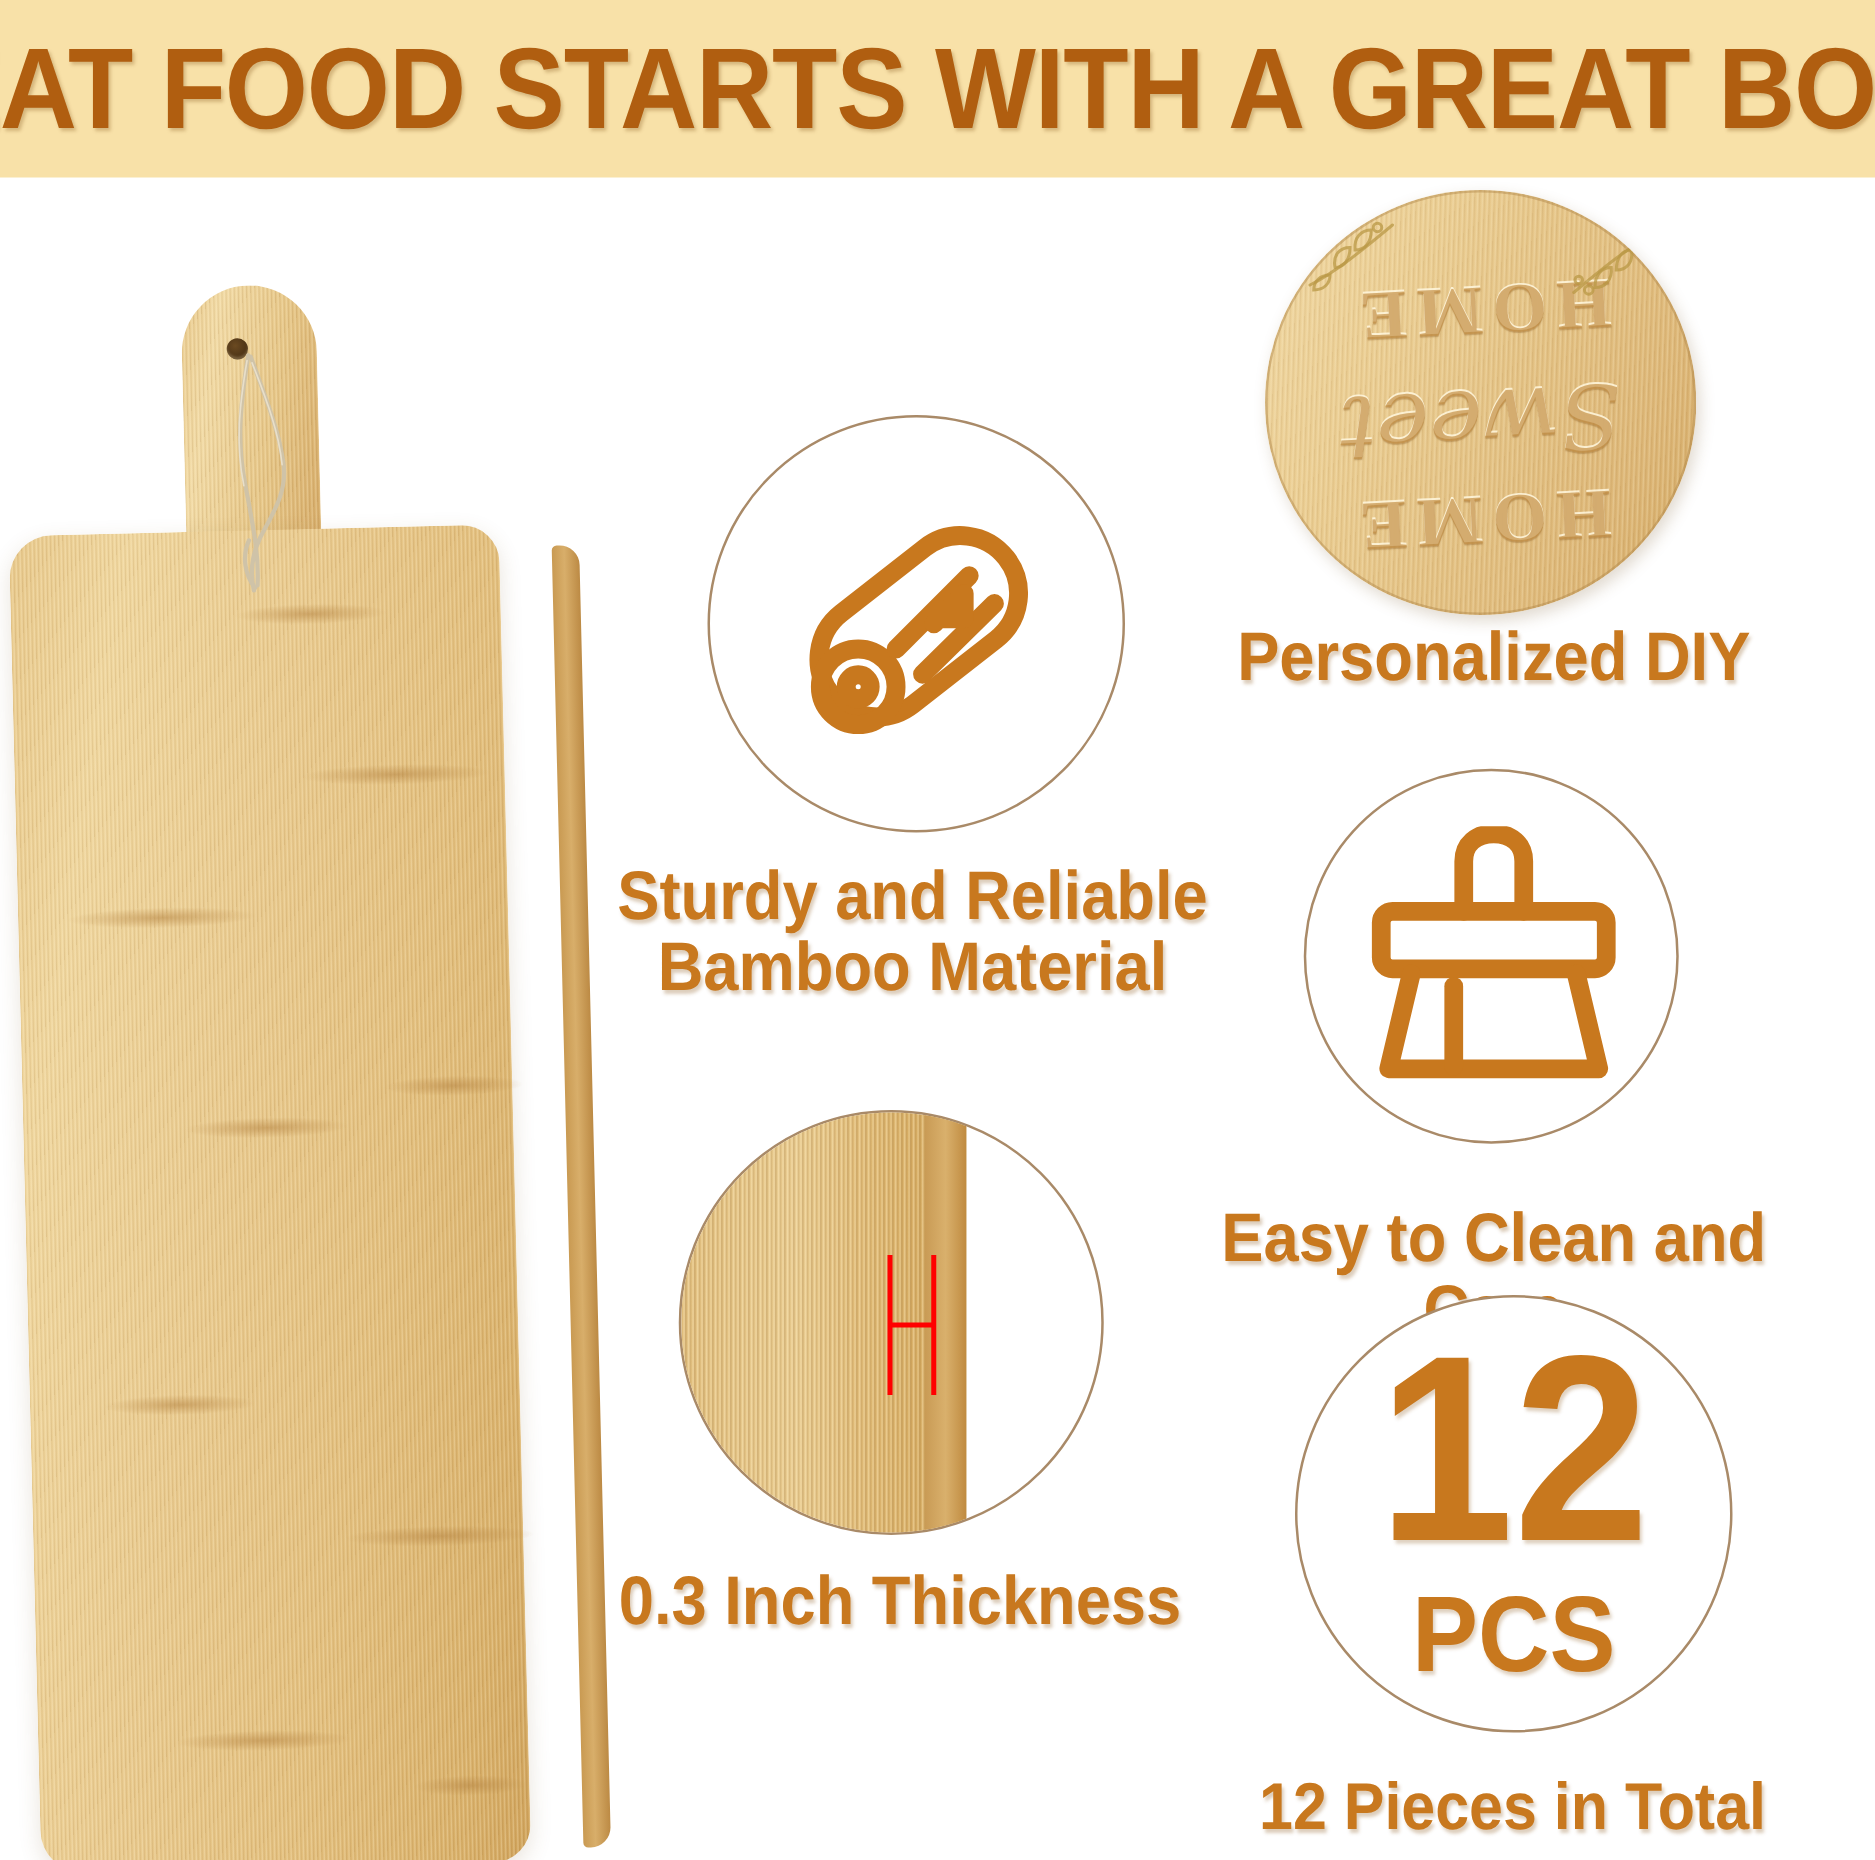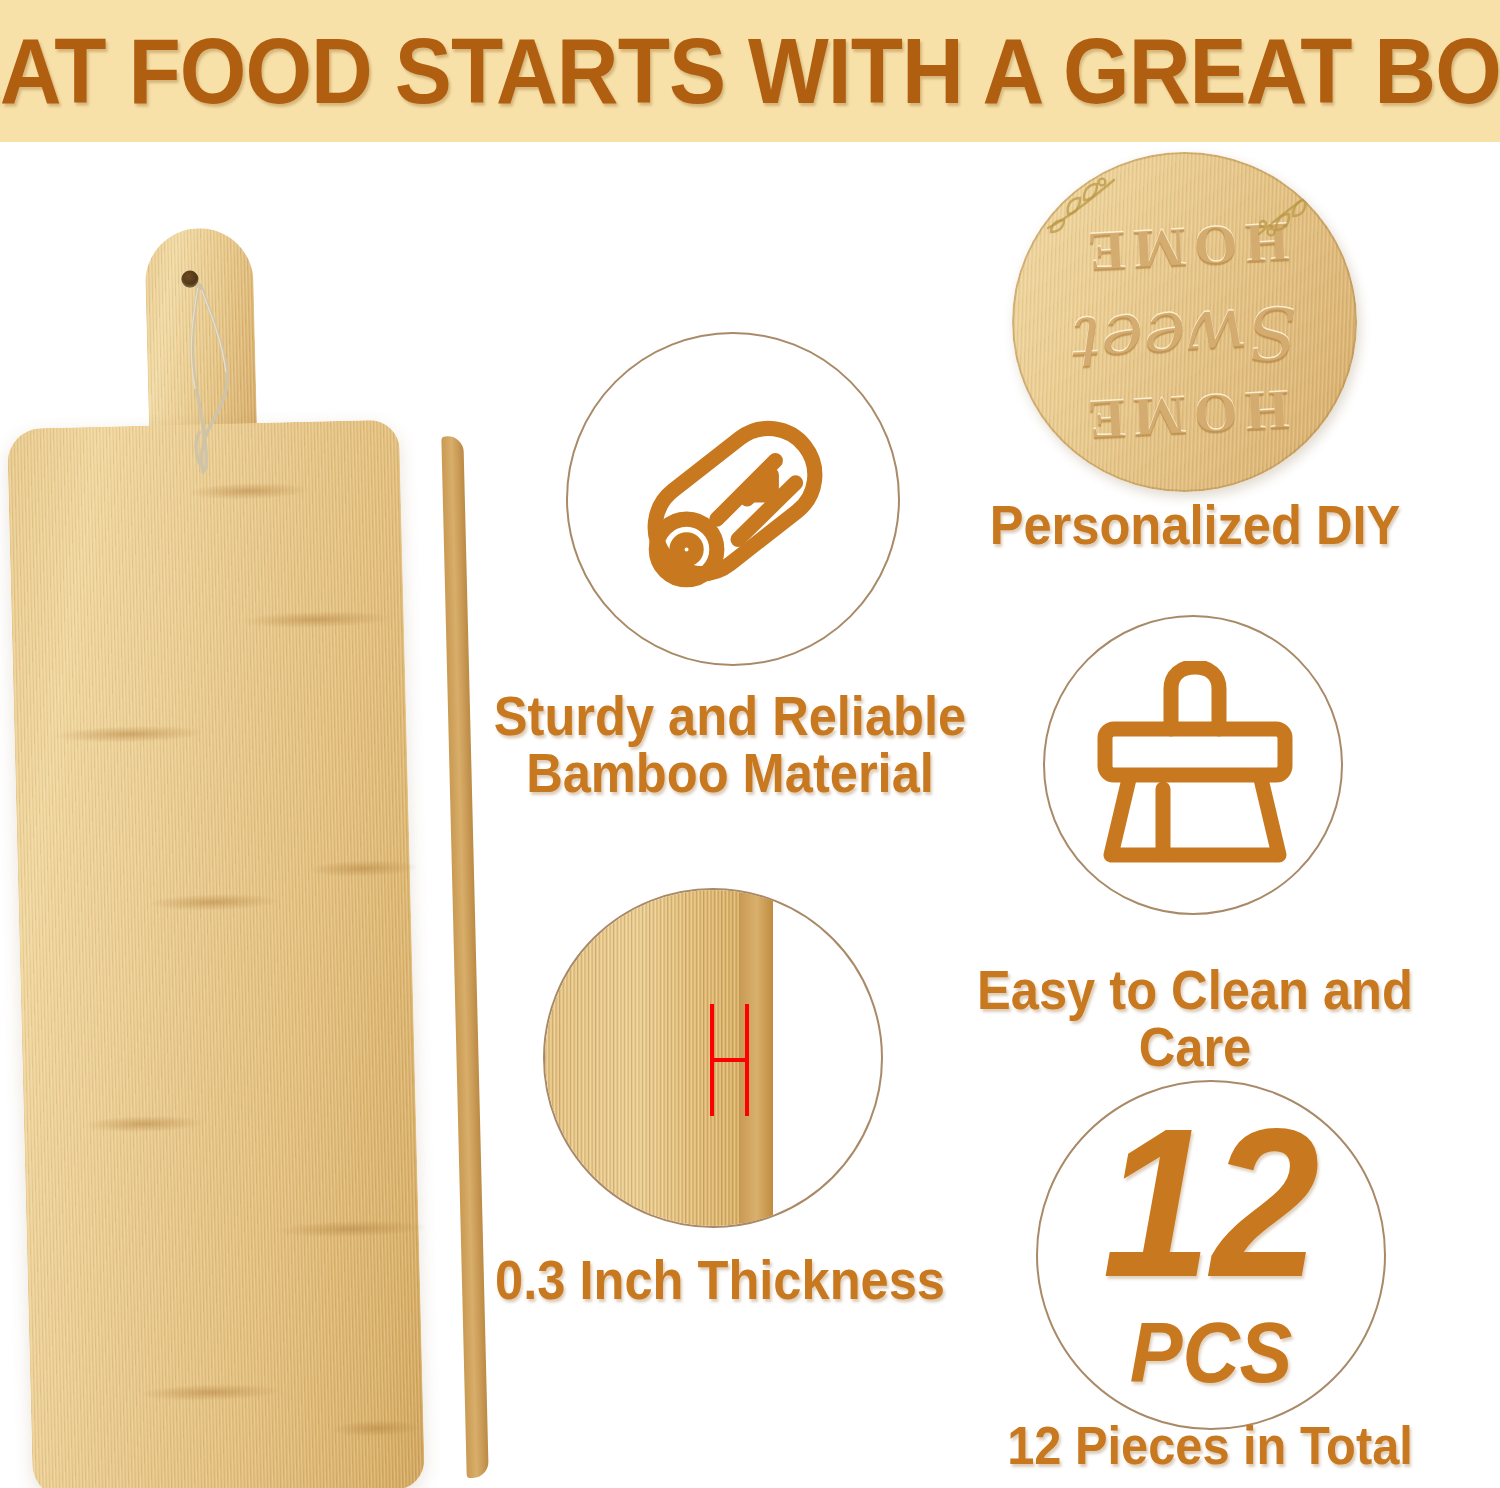--- a/index.html
+++ b/index.html
@@ -328,17 +328,17 @@
   <svg class="caliper" style="left:160px; top:110px; width:60px; height:120px;" viewBox="0 0 60 120">
     <g stroke="#FF0000" stroke-width="4" stroke-linecap="butt">
       <line x1="7" y1="4" x2="7" y2="116"></line>
       <line x1="42" y1="4" x2="42" y2="116"></line>
       <line x1="7" y1="60" x2="42" y2="60"></line>
     </g>
   </svg>
 </div>
 <div class="feat-label" style="left:440px; top:1252px; width:560px; font-size:55px;">0.3 Inch Thickness</div>
 
-<div class="circle-outline" style="left:1036px; top:1080px; width:350px; height:350px;font-style:italic;">
+<div class="circle-outline" style="left:1036px; top:1036px; width:350px; height:350px;">
   <div class="pcs-number" style="top:26px; font-size:212px;">12</div>
   <div class="pcs-number" style="top:232px; font-size:86px;">PCS</div>
 </div>
 <div class="feat-label" style="left:920px; top:1418px; width:580px; font-size:53px;">12 Pieces in Total</div>
 
 </body></html>

